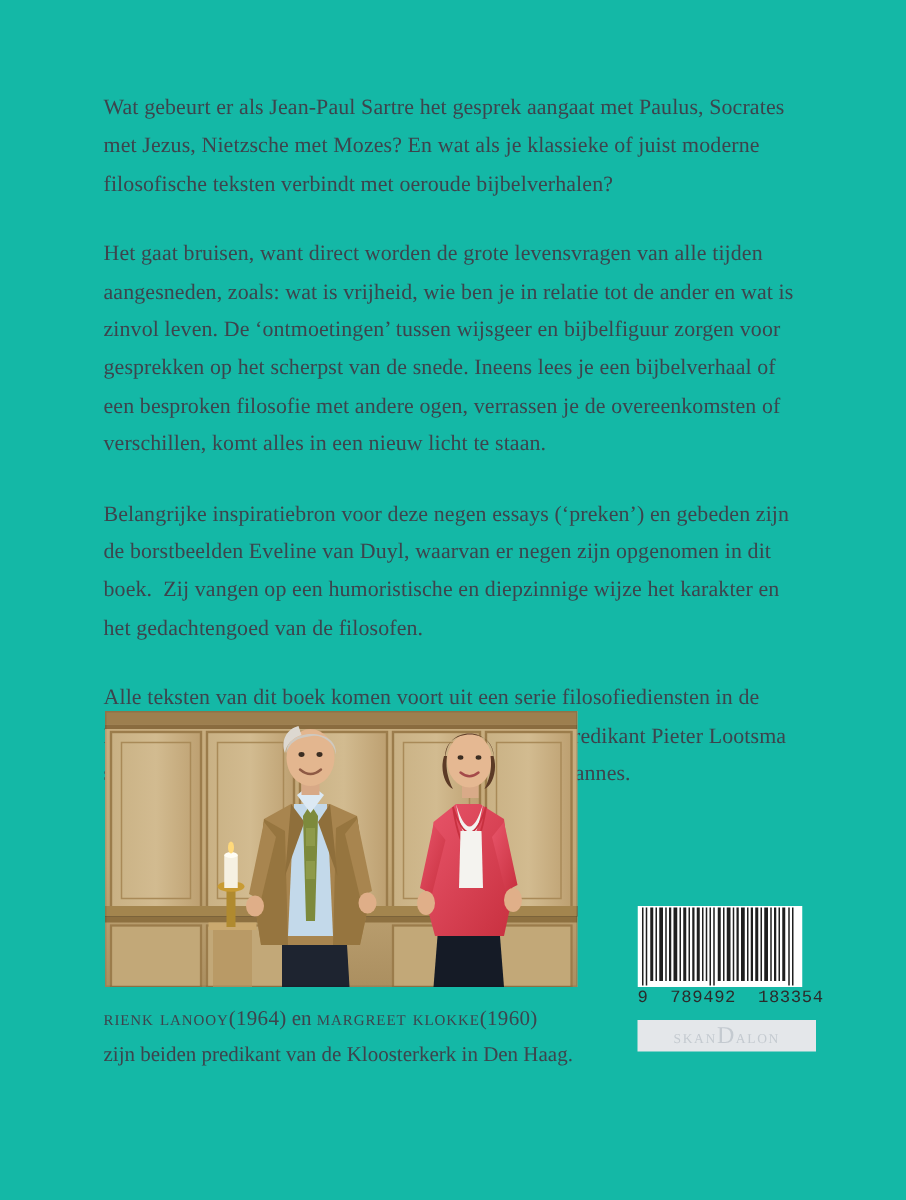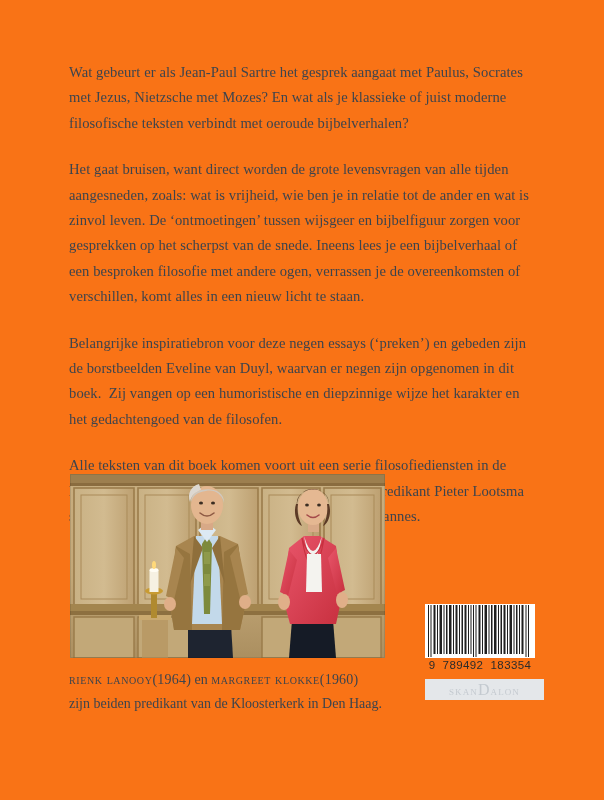--- a/index.html
+++ b/index.html
@@ -14,21 +14,21 @@
     color: #3d444d;
     overflow: hidden;
     position: relative;
   }
 
   .page {
     position: absolute;
     left: 0; top: 0;
     width: 604px;
     height: 800px;
-    background: #f97316;
+    background: #14b8a6;
   }
 
   
   .copy {
     position: absolute;
     left: 69px;
     top: 60px;
     width: 466px;
   }
   .para {
@@ -79,21 +79,21 @@
     top: 604px;
     width: 110px;
   }
   .barcode-bars {
     width: 110px;
     height: 54px;
     display: block;
   }
   .barcode-digits {
     margin-top: 1px;
-    font-family: Liberation Sans, sans-serif;
+    font-family: Liberation Mono, monospace;
     font-size: 11.5px;
     color: #2b2b2b;
     letter-spacing: 0.4px;
     white-space: pre;
     text-align: center;
     width: 110px;
   }
   .publisher-logo {
     margin-top: 8px;
     width: 119px;

